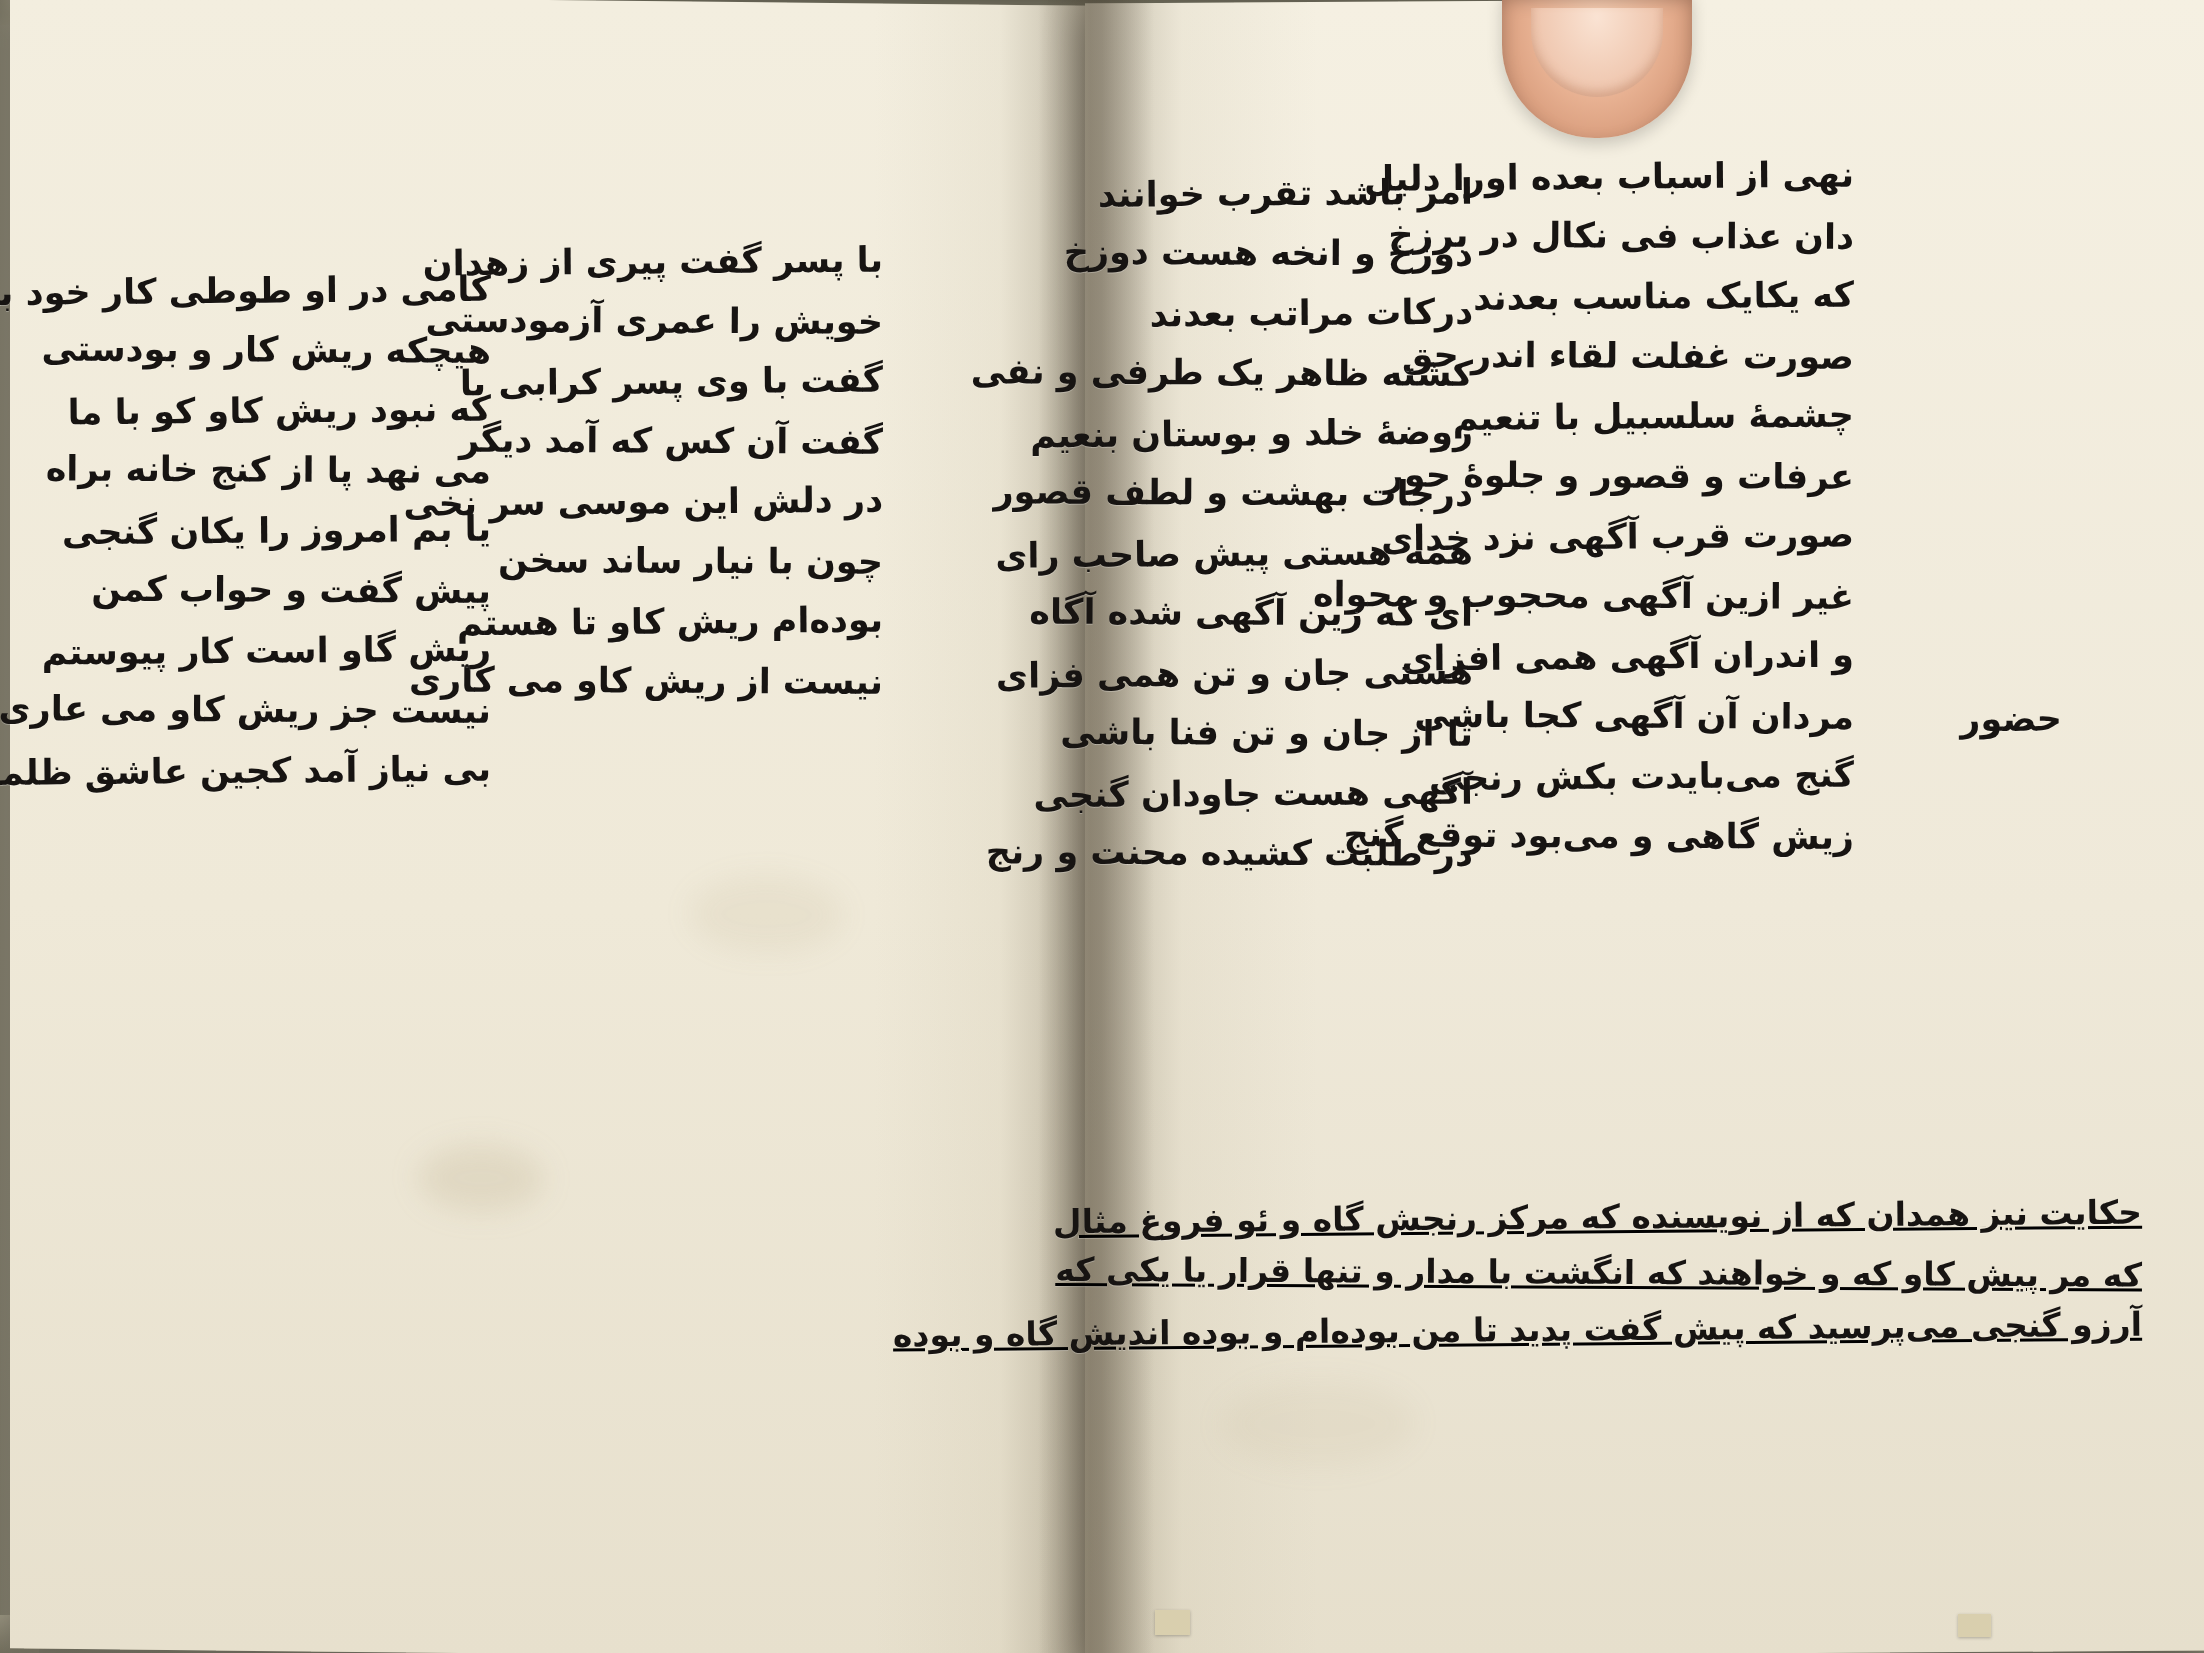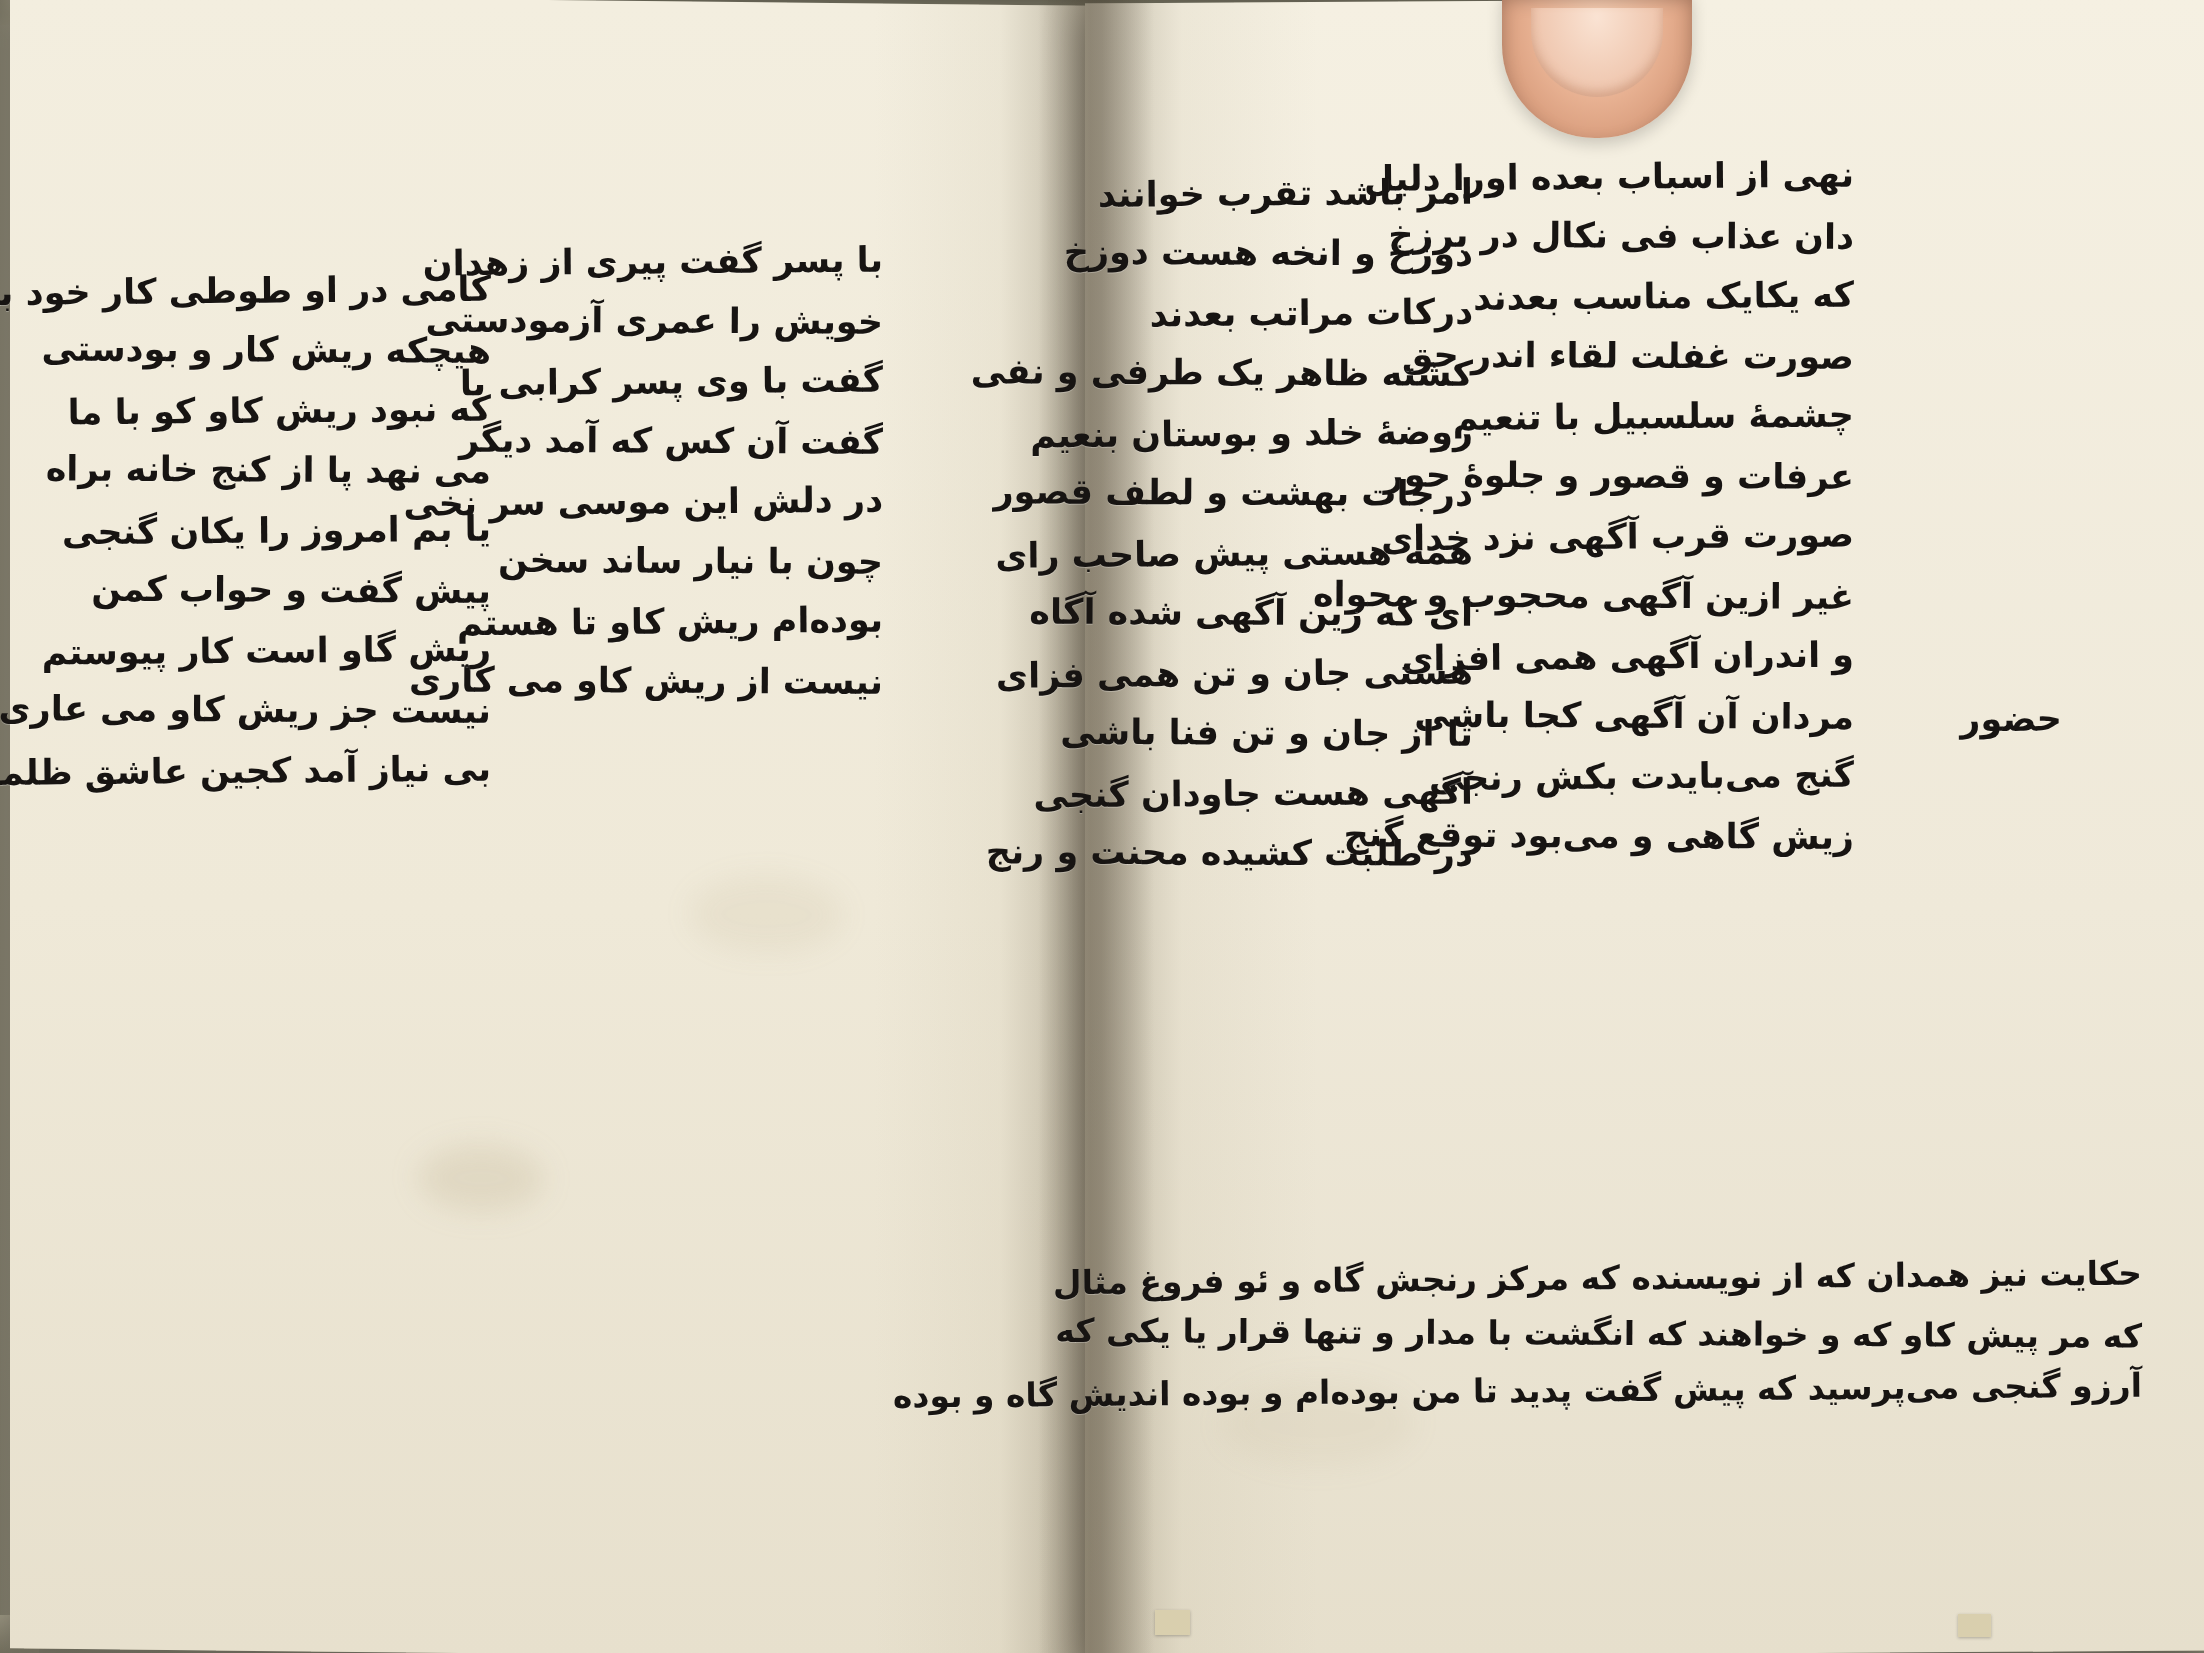--- a/index.html
+++ b/index.html
@@ -127,21 +127,21 @@
     white-space: nowrap;
     font-weight: 600;
     text-shadow: 0 1px 0 rgba(255,255,255,.25);
   }
 
   
   .rp-colA { left: 1143px; top: 163px; width: 330px; }
   .rp-colB { left: 1514px; top: 146px; width: 340px; }
   .rp-colA .ln, .rp-colB .ln { font-size: 35px; line-height: 60px; }
 
-  .rp-full { left: 1143px; top: 1250px; width: 999px; }
+  .rp-full { left: 1143px; top: 1189px; width: 999px; text-decoration: underline; }
   .rp-full .ln { font-size: 33px; line-height: 56px; }
 
   .rp-margin { left: 1916px; top: 699px; width: 146px; }
   .rp-margin .ln { font-size: 35px; }
 
   
   .lp-colA { left: 171px; top: 260px; width: 320px; }
   .lp-colB { left: 553px; top: 231px; width: 330px; }
   .lp-colA .ln, .lp-colB .ln { font-size: 35px; line-height: 60px; }
 

